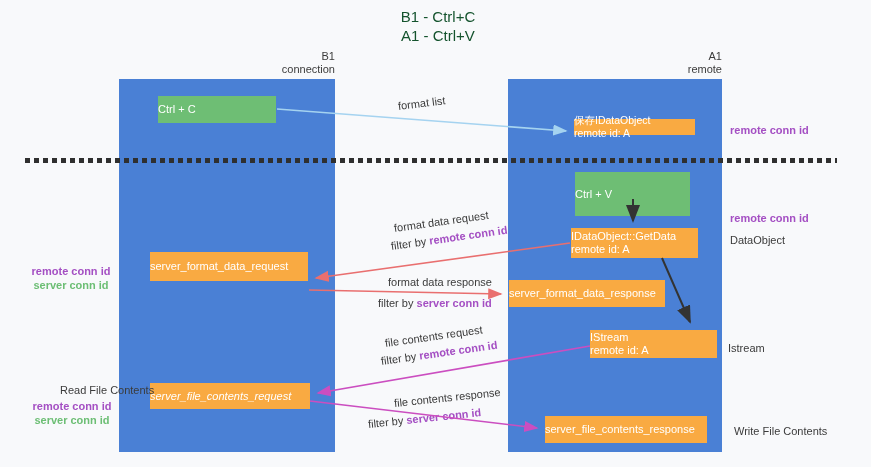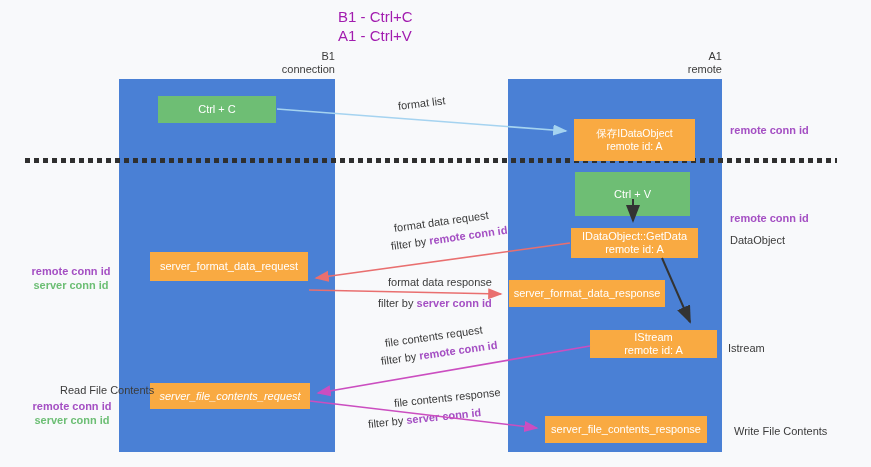--- a/index.html
+++ b/index.html
@@ -4,29 +4,29 @@
 <style>
   * { margin:0; padding:0; box-sizing:border-box; }
   body { background:#e9e9e9; font-family:"Liberation Sans", sans-serif; }
   #stage {
     position:relative; width:871px; height:467px;
     background:#F8F9FB; overflow:hidden;
     font-family:"Liberation Sans", sans-serif;
   }
   .abs { position:absolute; }
   .title {
-    left:338px; top:7px; width:200px; 
-    font-size:15px; line-height:19px; color:#a21caf;
+    left:338px; top:7px; width:200px; text-align:center;
+    font-size:15px; line-height:19px; color:#14532d;
   }
   .lane { background:#4A80D5; }
   .lane-header {
     text-align:right; font-size:11px; line-height:13px; color:#3B3B3B;
   }
   .node {
-    display:flex; flex-direction:column; align-items:center; justify-content:center;
+    display:flex; flex-direction:column; align-items:flex-start; justify-content:center;
     color:#FFFFFF; font-size:11px; line-height:13px; text-align:center;
   }
   .node.green { background:#6EBE74; }
   .node.orange { background:#F9AA42; }
   .dashline {
     left:25px; top:158px; width:812px; height:5px;
     background:repeating-linear-gradient(90deg, #2F2F2F 0 5px, transparent 5px 9px);
   }
   .ann { font-size:11px; line-height:14px; color:#3B3B3B; white-space:nowrap; }
   .ann.purple { color:#A44FC3; font-weight:bold; }
@@ -60,21 +60,21 @@
 
   <div class="abs lane" style="left:119px; top:79px; width:216px; height:373px;"></div>
   <div class="abs lane" style="left:508px; top:79px; width:214px; height:373px;"></div>
 
   <div class="abs dashline"></div>
 
   <div class="abs node green" style="left:158px; top:96px; width:118px; height:27px;">
     <div>Ctrl + C</div>
   </div>
 
-  <div class="abs node orange" style="left:574px; top:119px; width:121px; height:42px; font-size:10.5px;">
+  <div class="abs node orange" style="left:574px; top:119px; width:121px; height:16px; font-size:10.5px;">
     <div>保存IDataObject</div>
     <div>remote id: A</div>
   </div>
 
   <div class="abs node green" style="left:575px; top:172px; width:115px; height:44px;">
     <div>Ctrl + V</div>
   </div>
 
   <div class="abs node orange" style="left:571px; top:228px; width:127px; height:30px;">
     <div>IDataObject::GetData</div>

